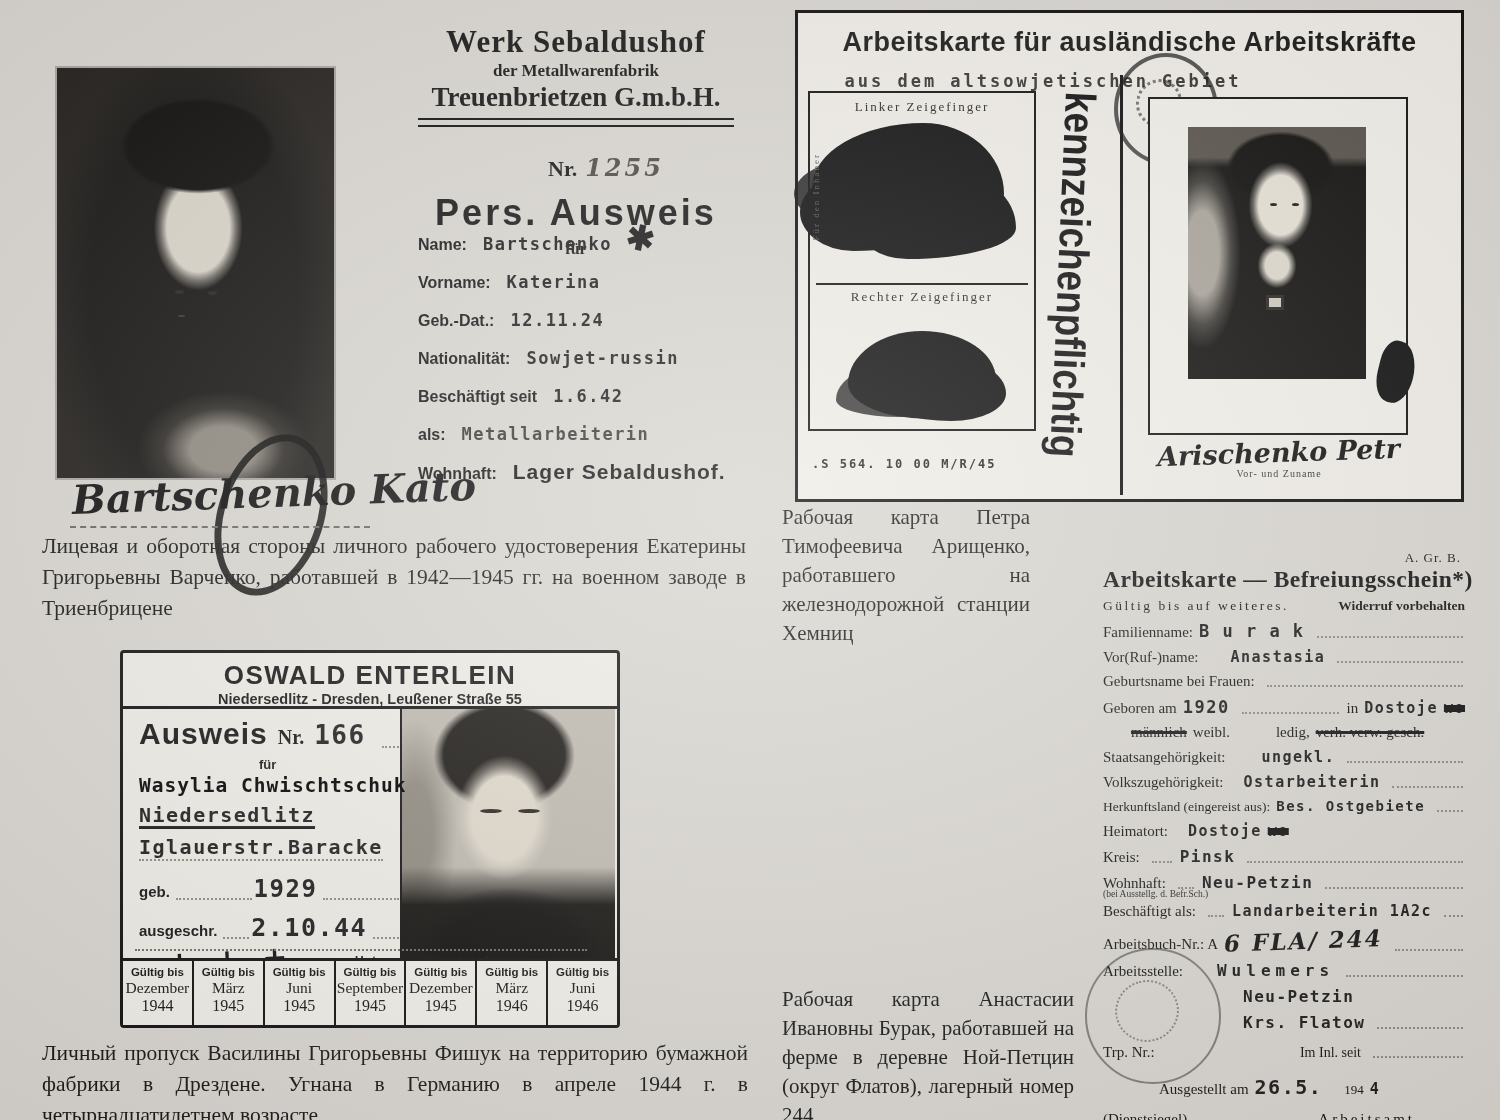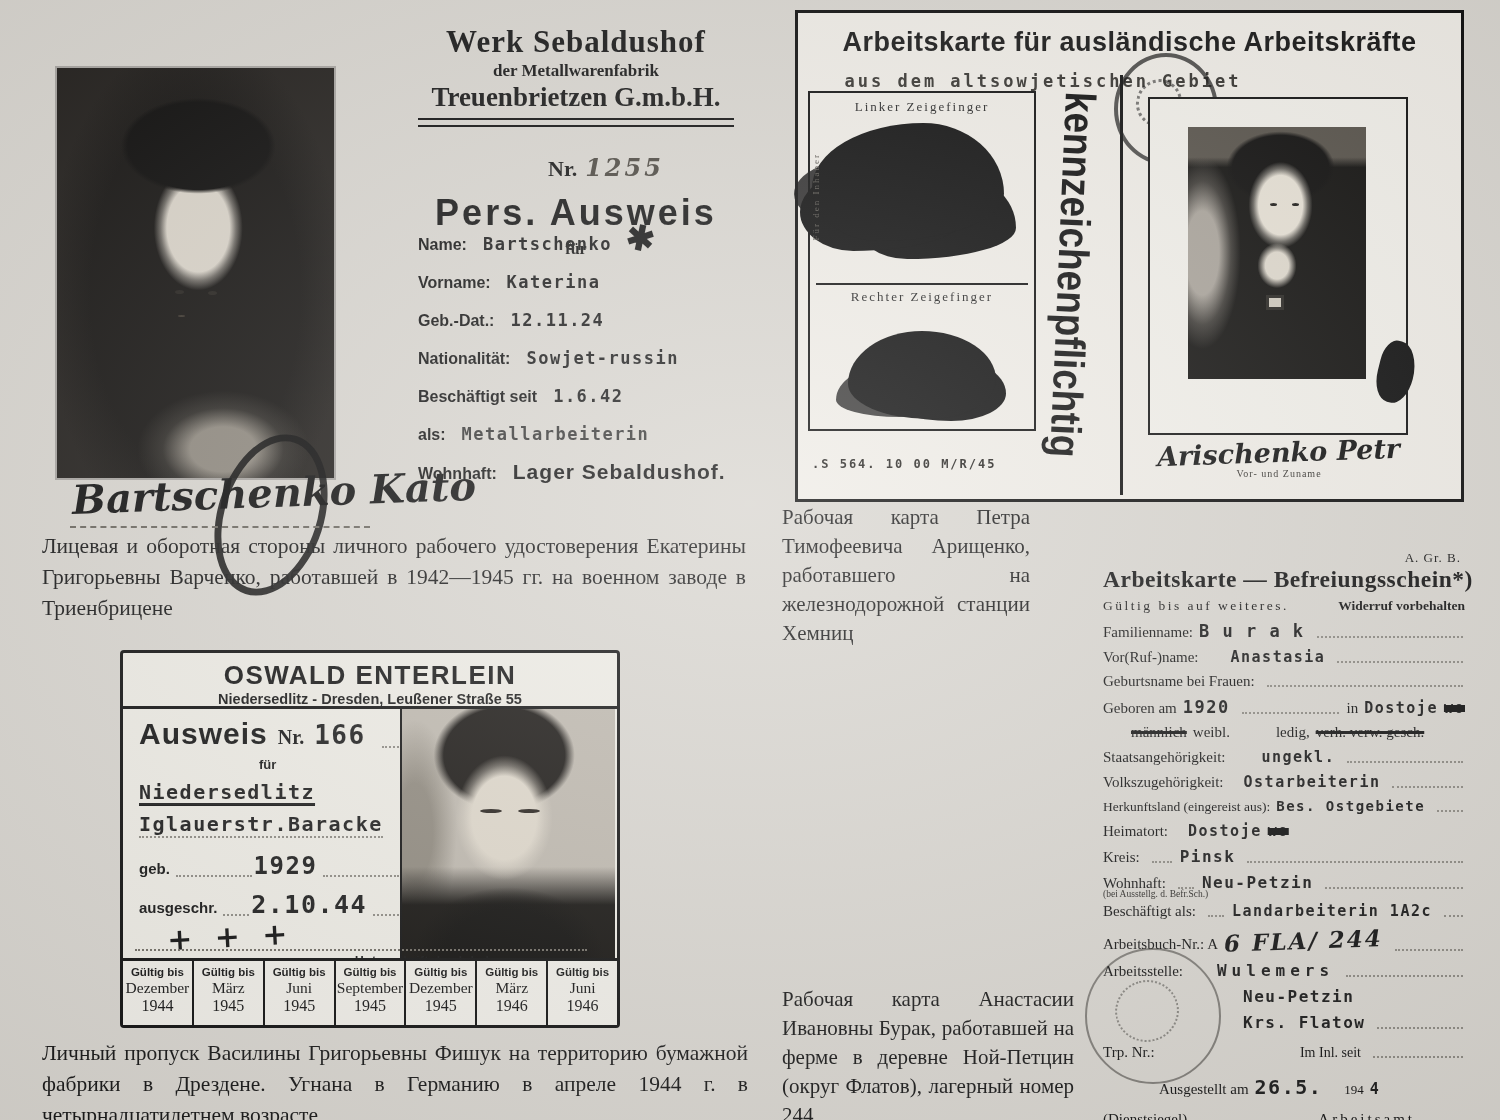--- a/index.html
+++ b/index.html
@@ -261,20 +261,21 @@
     </div>
 
     <div class="d3-body">
       <div class="d3-row1">
         <span class="d3-ausweis">Ausweis</span>
         <span class="d3-nr">Nr.</span>
         <span class="typed d3-nrval">166</span>
         <span class="dots"></span>
       </div>
       <div class="d3-fuer">für</div>
+      <div class="typed d3-name">Wasylia Chwischtschuk</div>
       <div><span class="typed d3-town">Niedersedlitz</span></div>
       <div><span class="typed d3-street">Iglauerstr.Baracke</span></div>
       <div class="d3-geb">
         <span class="lab">geb.</span>
         <span class="dots"></span>
         <span class="typed val">1929</span>
         <span class="dots"></span>
       </div>
       <div class="d3-geb d3-ausg" style="margin-top:10px">
         <span class="lab">ausgeschr.</span>

